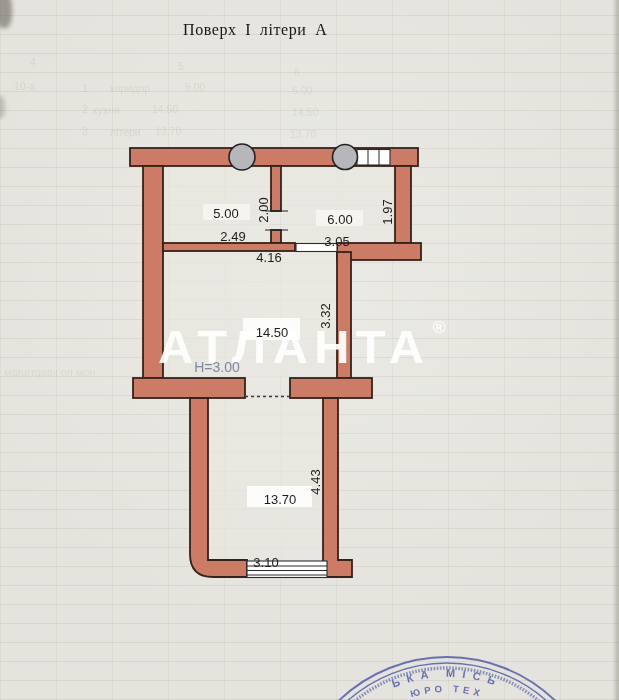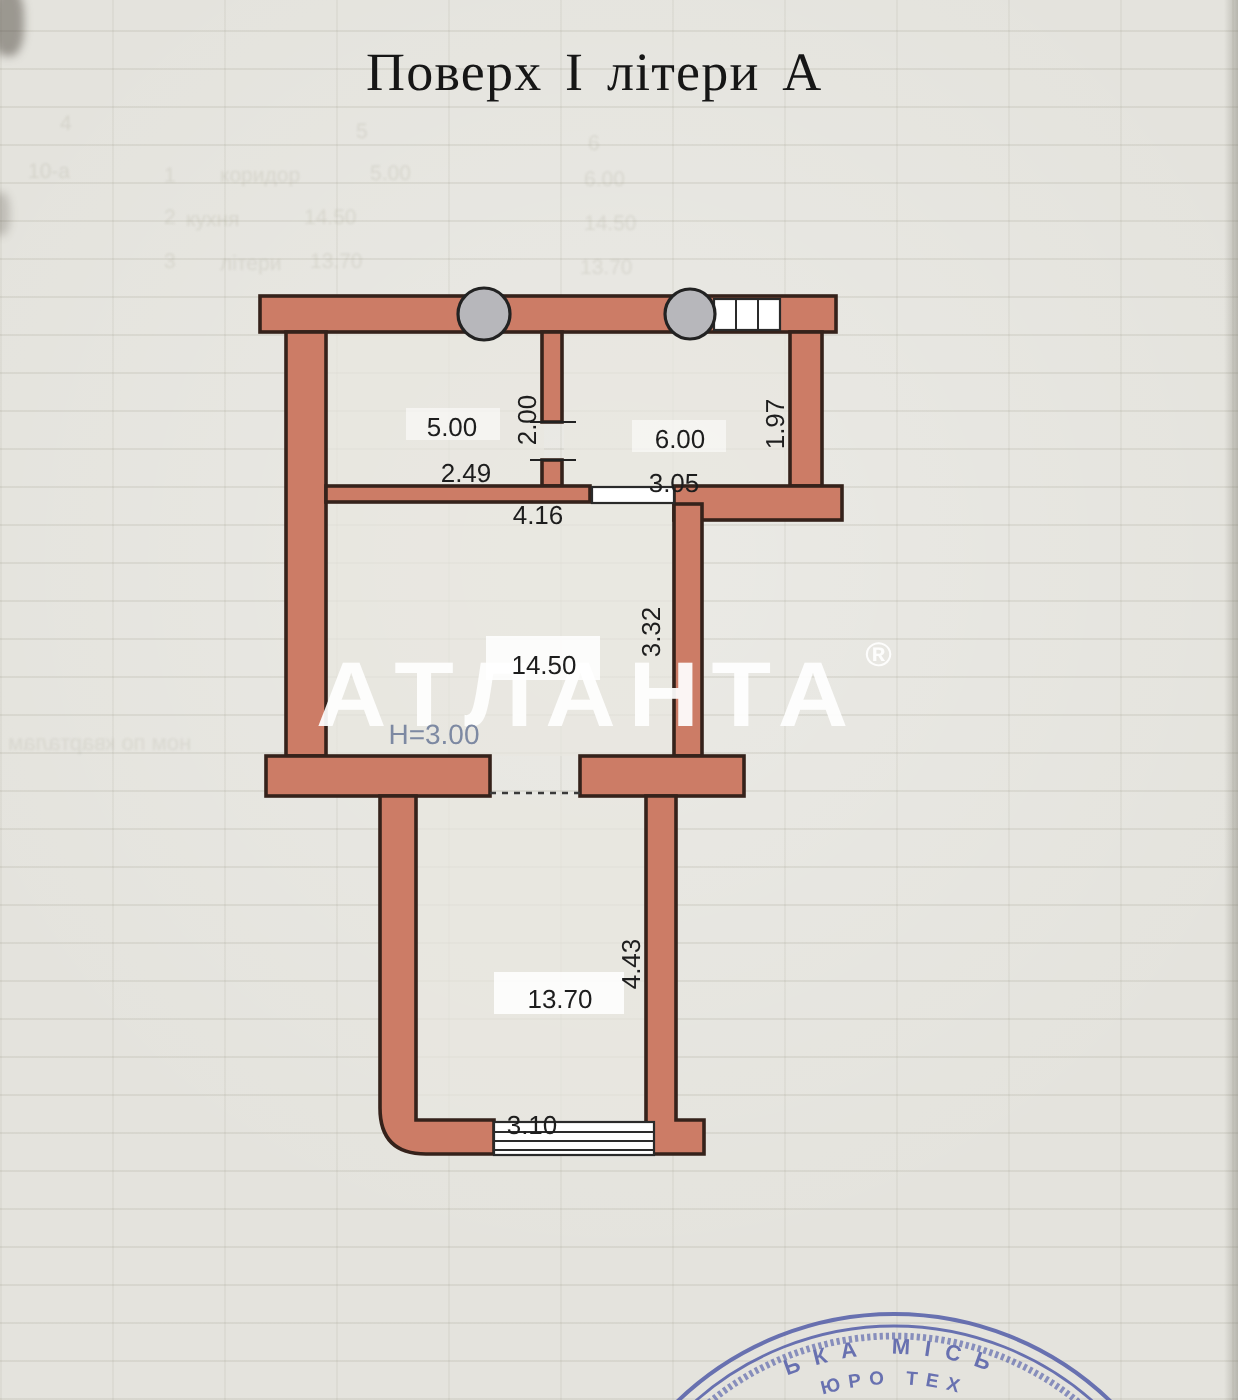--- a/index.html
+++ b/index.html
@@ -15,21 +15,21 @@
     background-image:
       repeating-linear-gradient(0deg, rgba(150,148,130,.16) 0 1px, rgba(0,0,0,0) 1px 19px),
       repeating-linear-gradient(90deg, rgba(150,148,130,.10) 0 1px, rgba(0,0,0,0) 1px 56px),
       radial-gradient(circle at 50% 40%, rgba(255,255,255,.25), rgba(0,0,0,0) 70%);
   }
   .layer{position:absolute;inset:0;}
   .z1{z-index:1;} .z2{z-index:2;} .z4{z-index:4;}
 
   .page-title{
     position:absolute;left:183px;top:21px;z-index:4;
-    font-family:"Liberation Serif",serif;font-size:27px;color:#161616;
+    font-family:"Liberation Serif",serif;font-size:16px;color:#161616;
     letter-spacing:.6px;word-spacing:4px;white-space:nowrap;
   }
 
   
   .bleed{filter:blur(.55px);color:#918d79;}
   .bleed span{position:absolute;font-size:10.5px;opacity:.16;white-space:nowrap;}
   .bleed .mirror{transform:scaleX(-1);opacity:.14;}
 
   .smudge{position:absolute;background:rgba(66,60,52,.45);filter:blur(2px);border-radius:40%;}
   .edge-right{position:absolute;top:0;right:0;width:7px;height:700px;background:linear-gradient(90deg,rgba(0,0,0,0),rgba(110,108,96,.38));z-index:7;}

